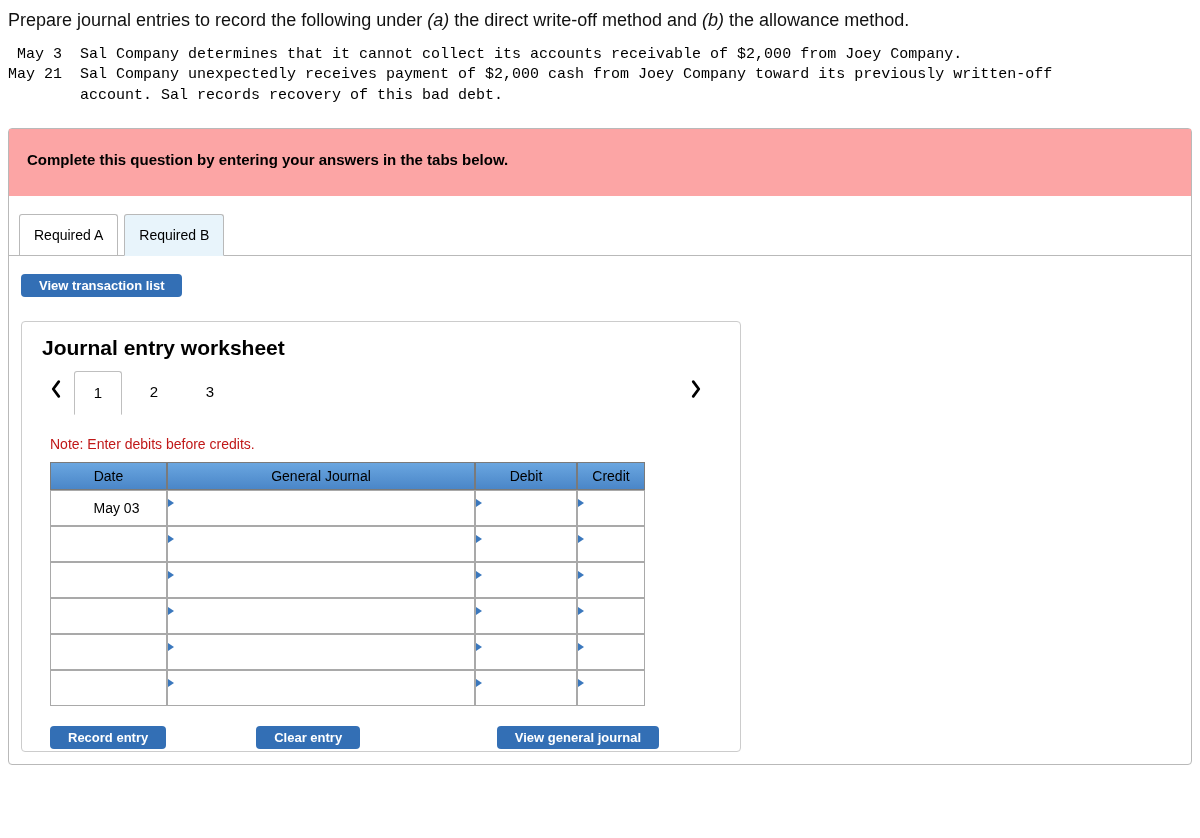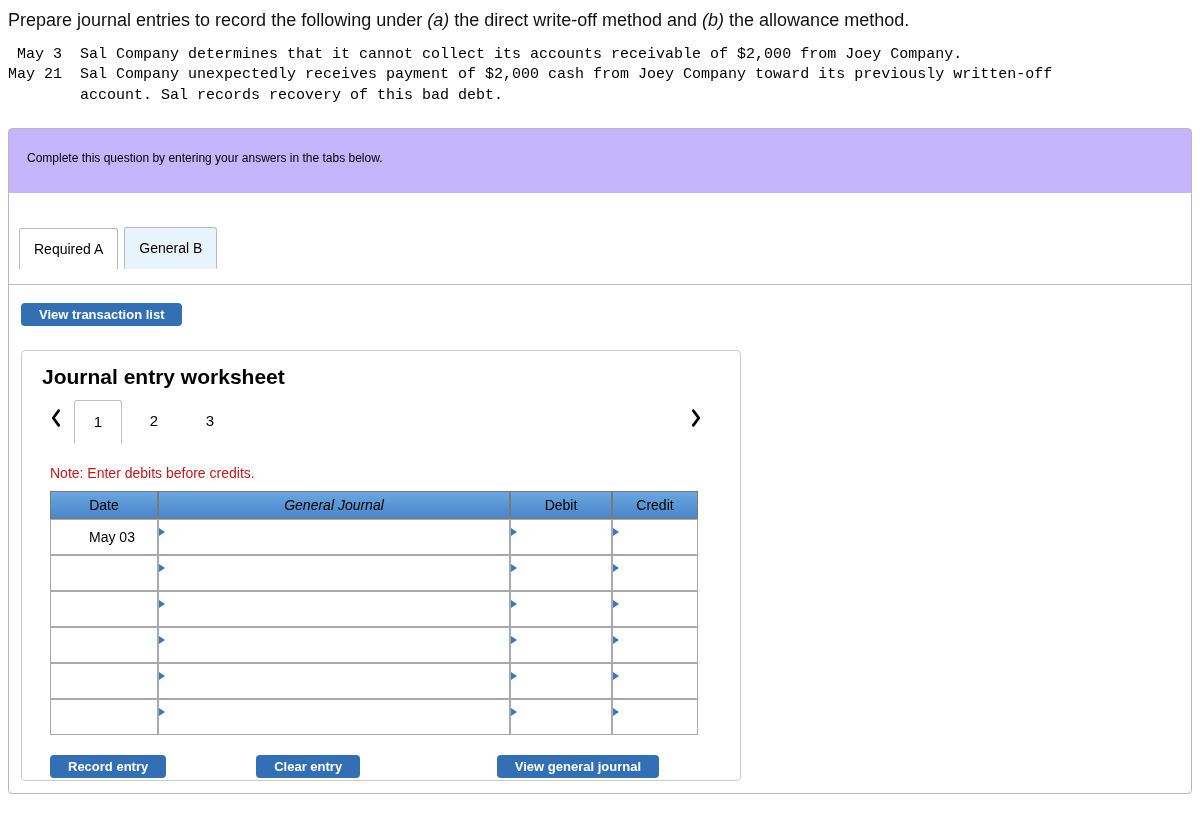--- a/index.html
+++ b/index.html
@@ -23,34 +23,33 @@
     white-space: pre;
     line-height: 1.35;
     margin-bottom: 22px;
     color: #000;
   }
   .outer {
     border: 1px solid #b9b9b9;
     border-radius: 4px;
   }
   .banner {
-    background: #c4b5fd;
+    background: #fca5a5;
     padding: 22px 18px 28px;
-    font-weight: normal;
-    color: #000;
-    font-size: 12px;
+    font-weight: bold;
+    color: #000;
+    font-size: 15px;
     border-bottom: 1px solid #fff;
   }
   .tabs-row {
     display: flex;
-    align-items: flex-end;
-    padding: 16px 10px 16px;
+    align-items: center;
+    padding: 16px 10px 0;
     border-bottom: 1px solid #b9b9b9;
     position: relative;
-    margin-top: 16px;
   }
   .tab {
     border: 1px solid #b9b9b9;
     border-bottom: none;
     border-radius: 3px 3px 0 0;
     padding: 12px 14px;
     margin-right: 6px;
     background: #fff;
     font-size: 14px;
     color: #000;
@@ -182,24 +181,24 @@
   .je-table td.mark::before {
     content: "";
     position: absolute;
     left: 0; top: 0;
     border-left: 6px solid #3b78bd;
     border-top: 4px solid transparent;
     border-bottom: 4px solid transparent;
     height: 0;
     transform: translateY(8px);
   }
-  .col-date   { width: 108px; }
-  .col-gj     { width: 352px; font-style: italic; }
+  .col-date   { width: 117px; }
+  .col-gj     { width: 308px; }
   .col-debit  { width: 102px; }
-  .col-credit { width: 86px; }
+  .col-credit { width: 68px; }
   .btn-row {
     display: flex;
     padding: 0 28px 0;
     gap: 0;
     width: 665px;
   }
   .btn-row .btn { border-radius: 4px; }
   .btn-row .spacer { flex: 1; }
   .btn.record { }
   .btn.clear { margin-left: 90px;}
@@ -215,21 +214,21 @@
 
 <div class="mono-block"> May 3  Sal Company determines that it cannot collect its accounts receivable of $2,000 from Joey Company.
 May 21  Sal Company unexpectedly receives payment of $2,000 cash from Joey Company toward its previously written-off
         account. Sal records recovery of this bad debt.</div>
 
 <div class="outer">
   <div class="banner">Complete this question by entering your answers in the tabs below.</div>
 
   <div class="tabs-row">
     <div class="tab">Required A</div>
-    <div class="tab active">General B</div>
+    <div class="tab active">Required B</div>
   </div>
 
 
   <div class="content">
     <button class="btn">View transaction list</button>
 
     <div class="worksheet">
       <div class="ws-title">Journal entry worksheet</div>
 
       <div class="ws-tabs">

